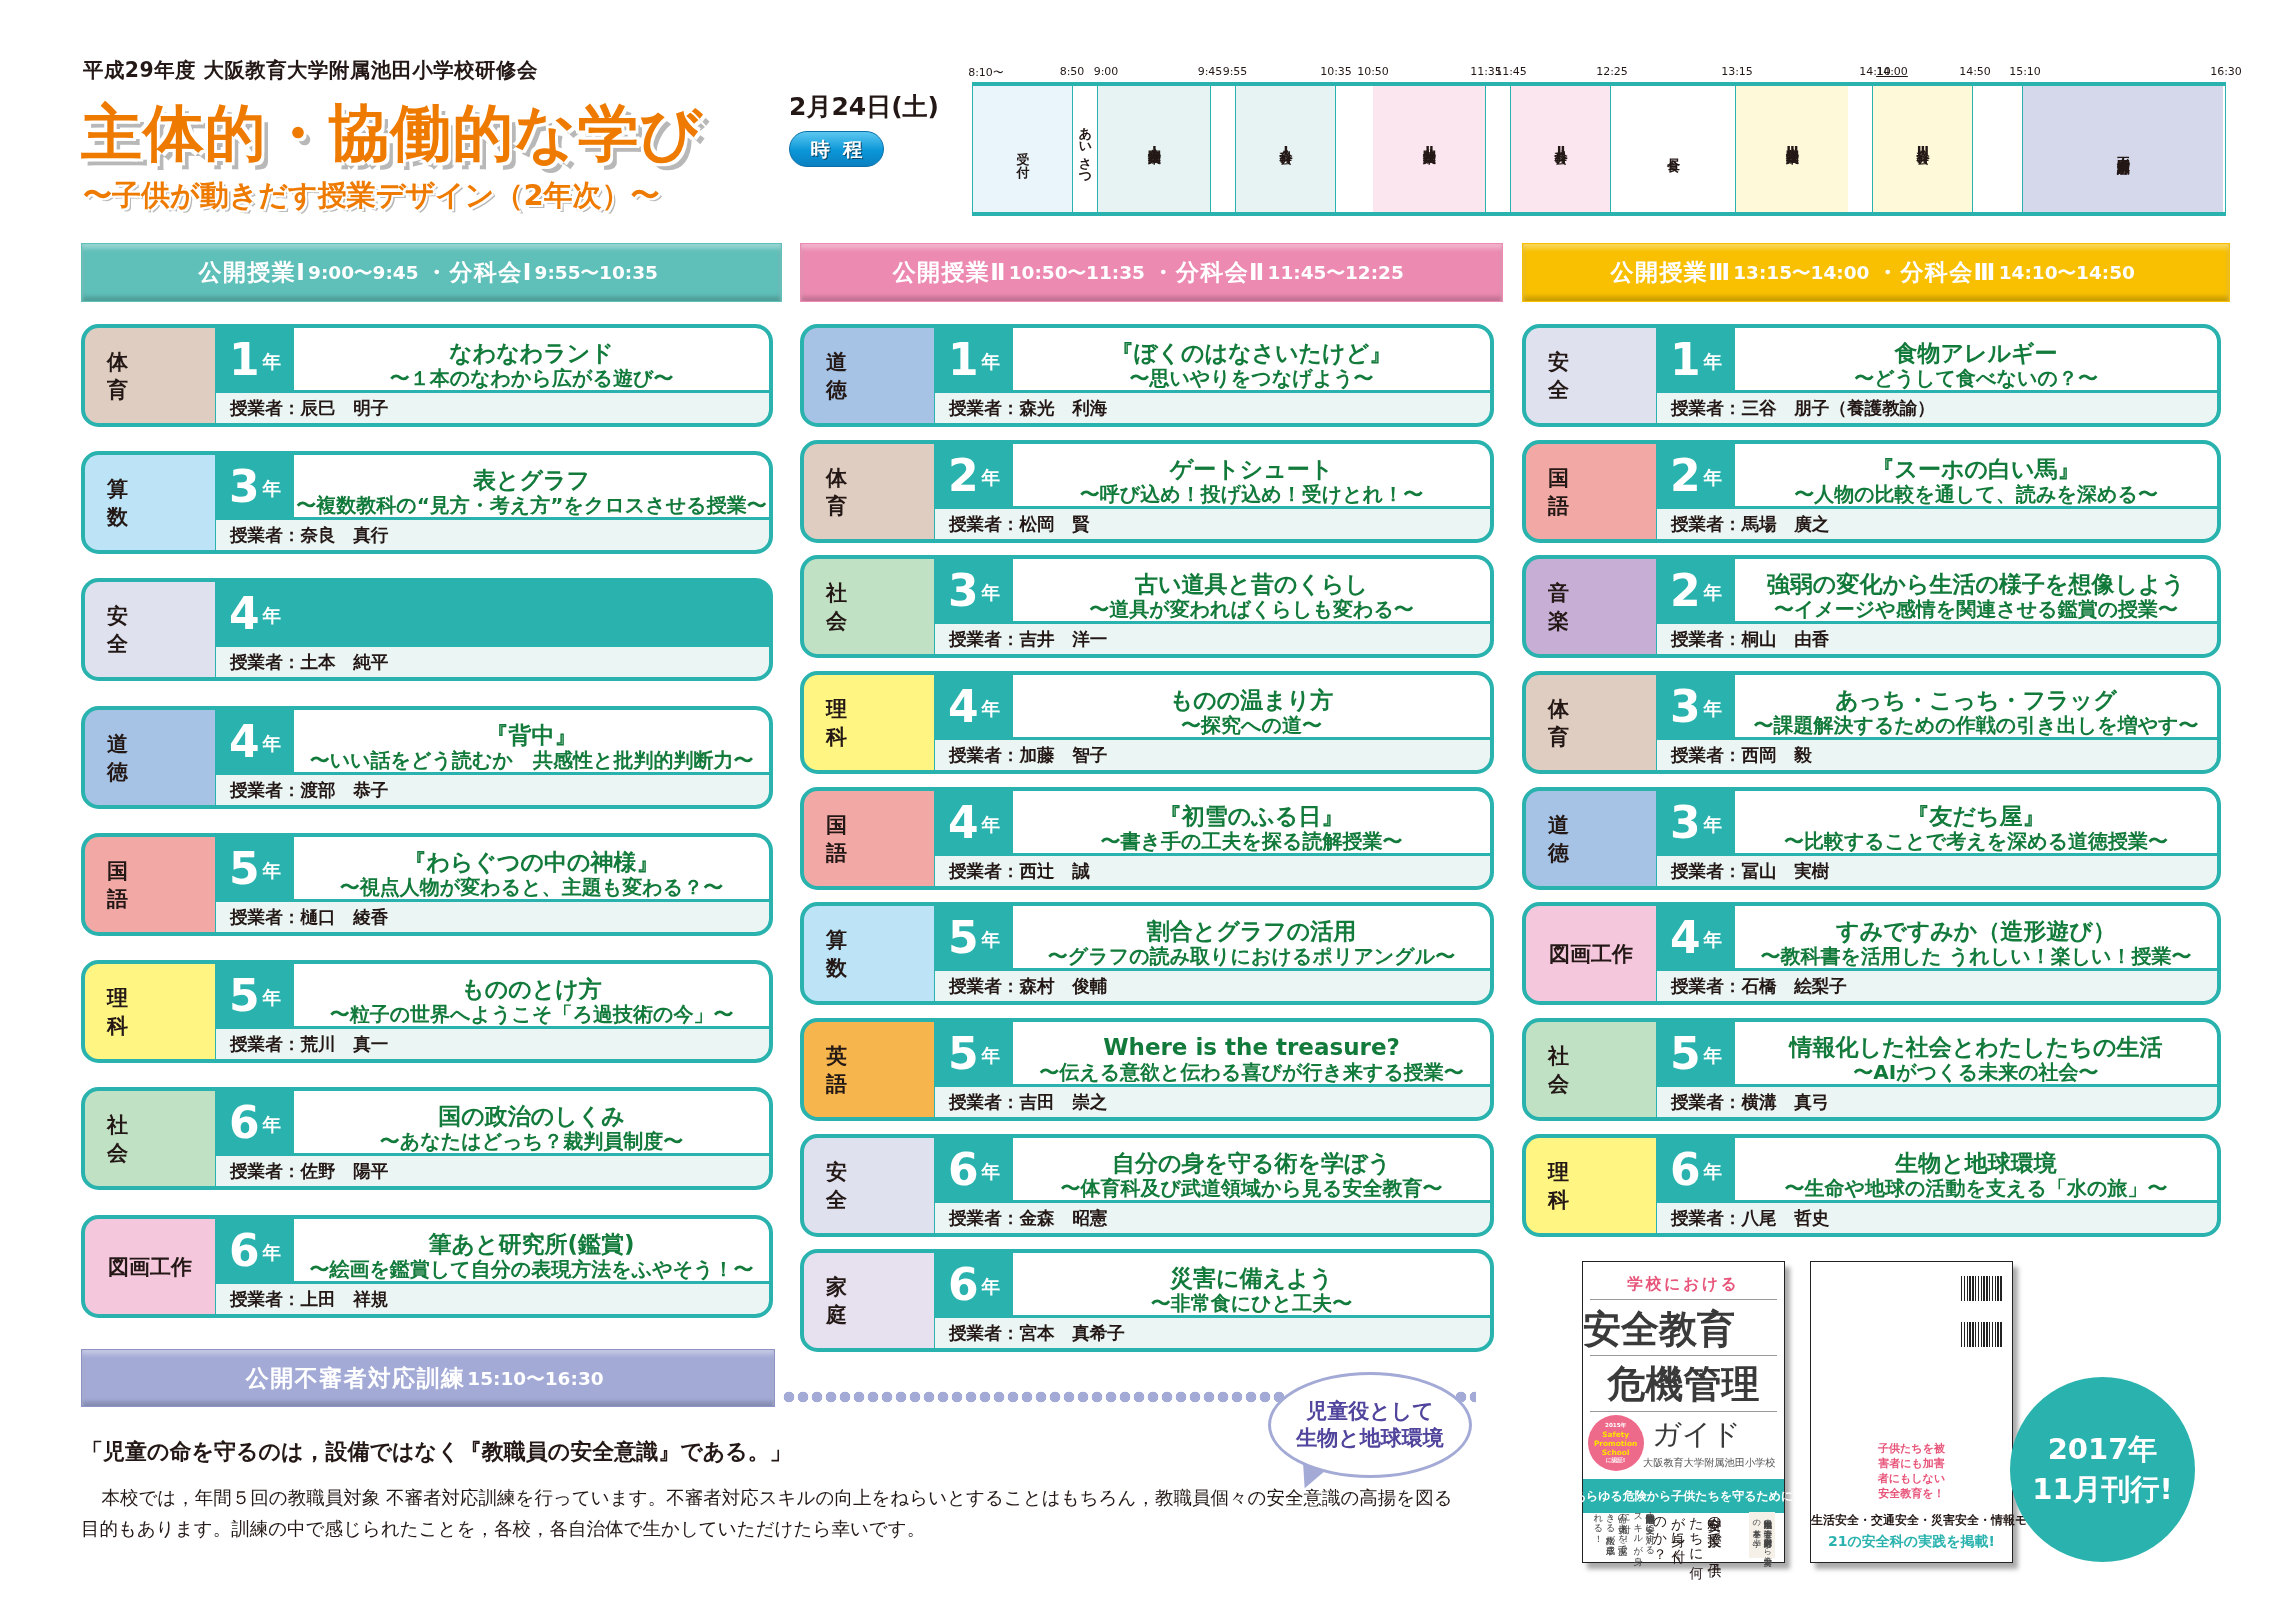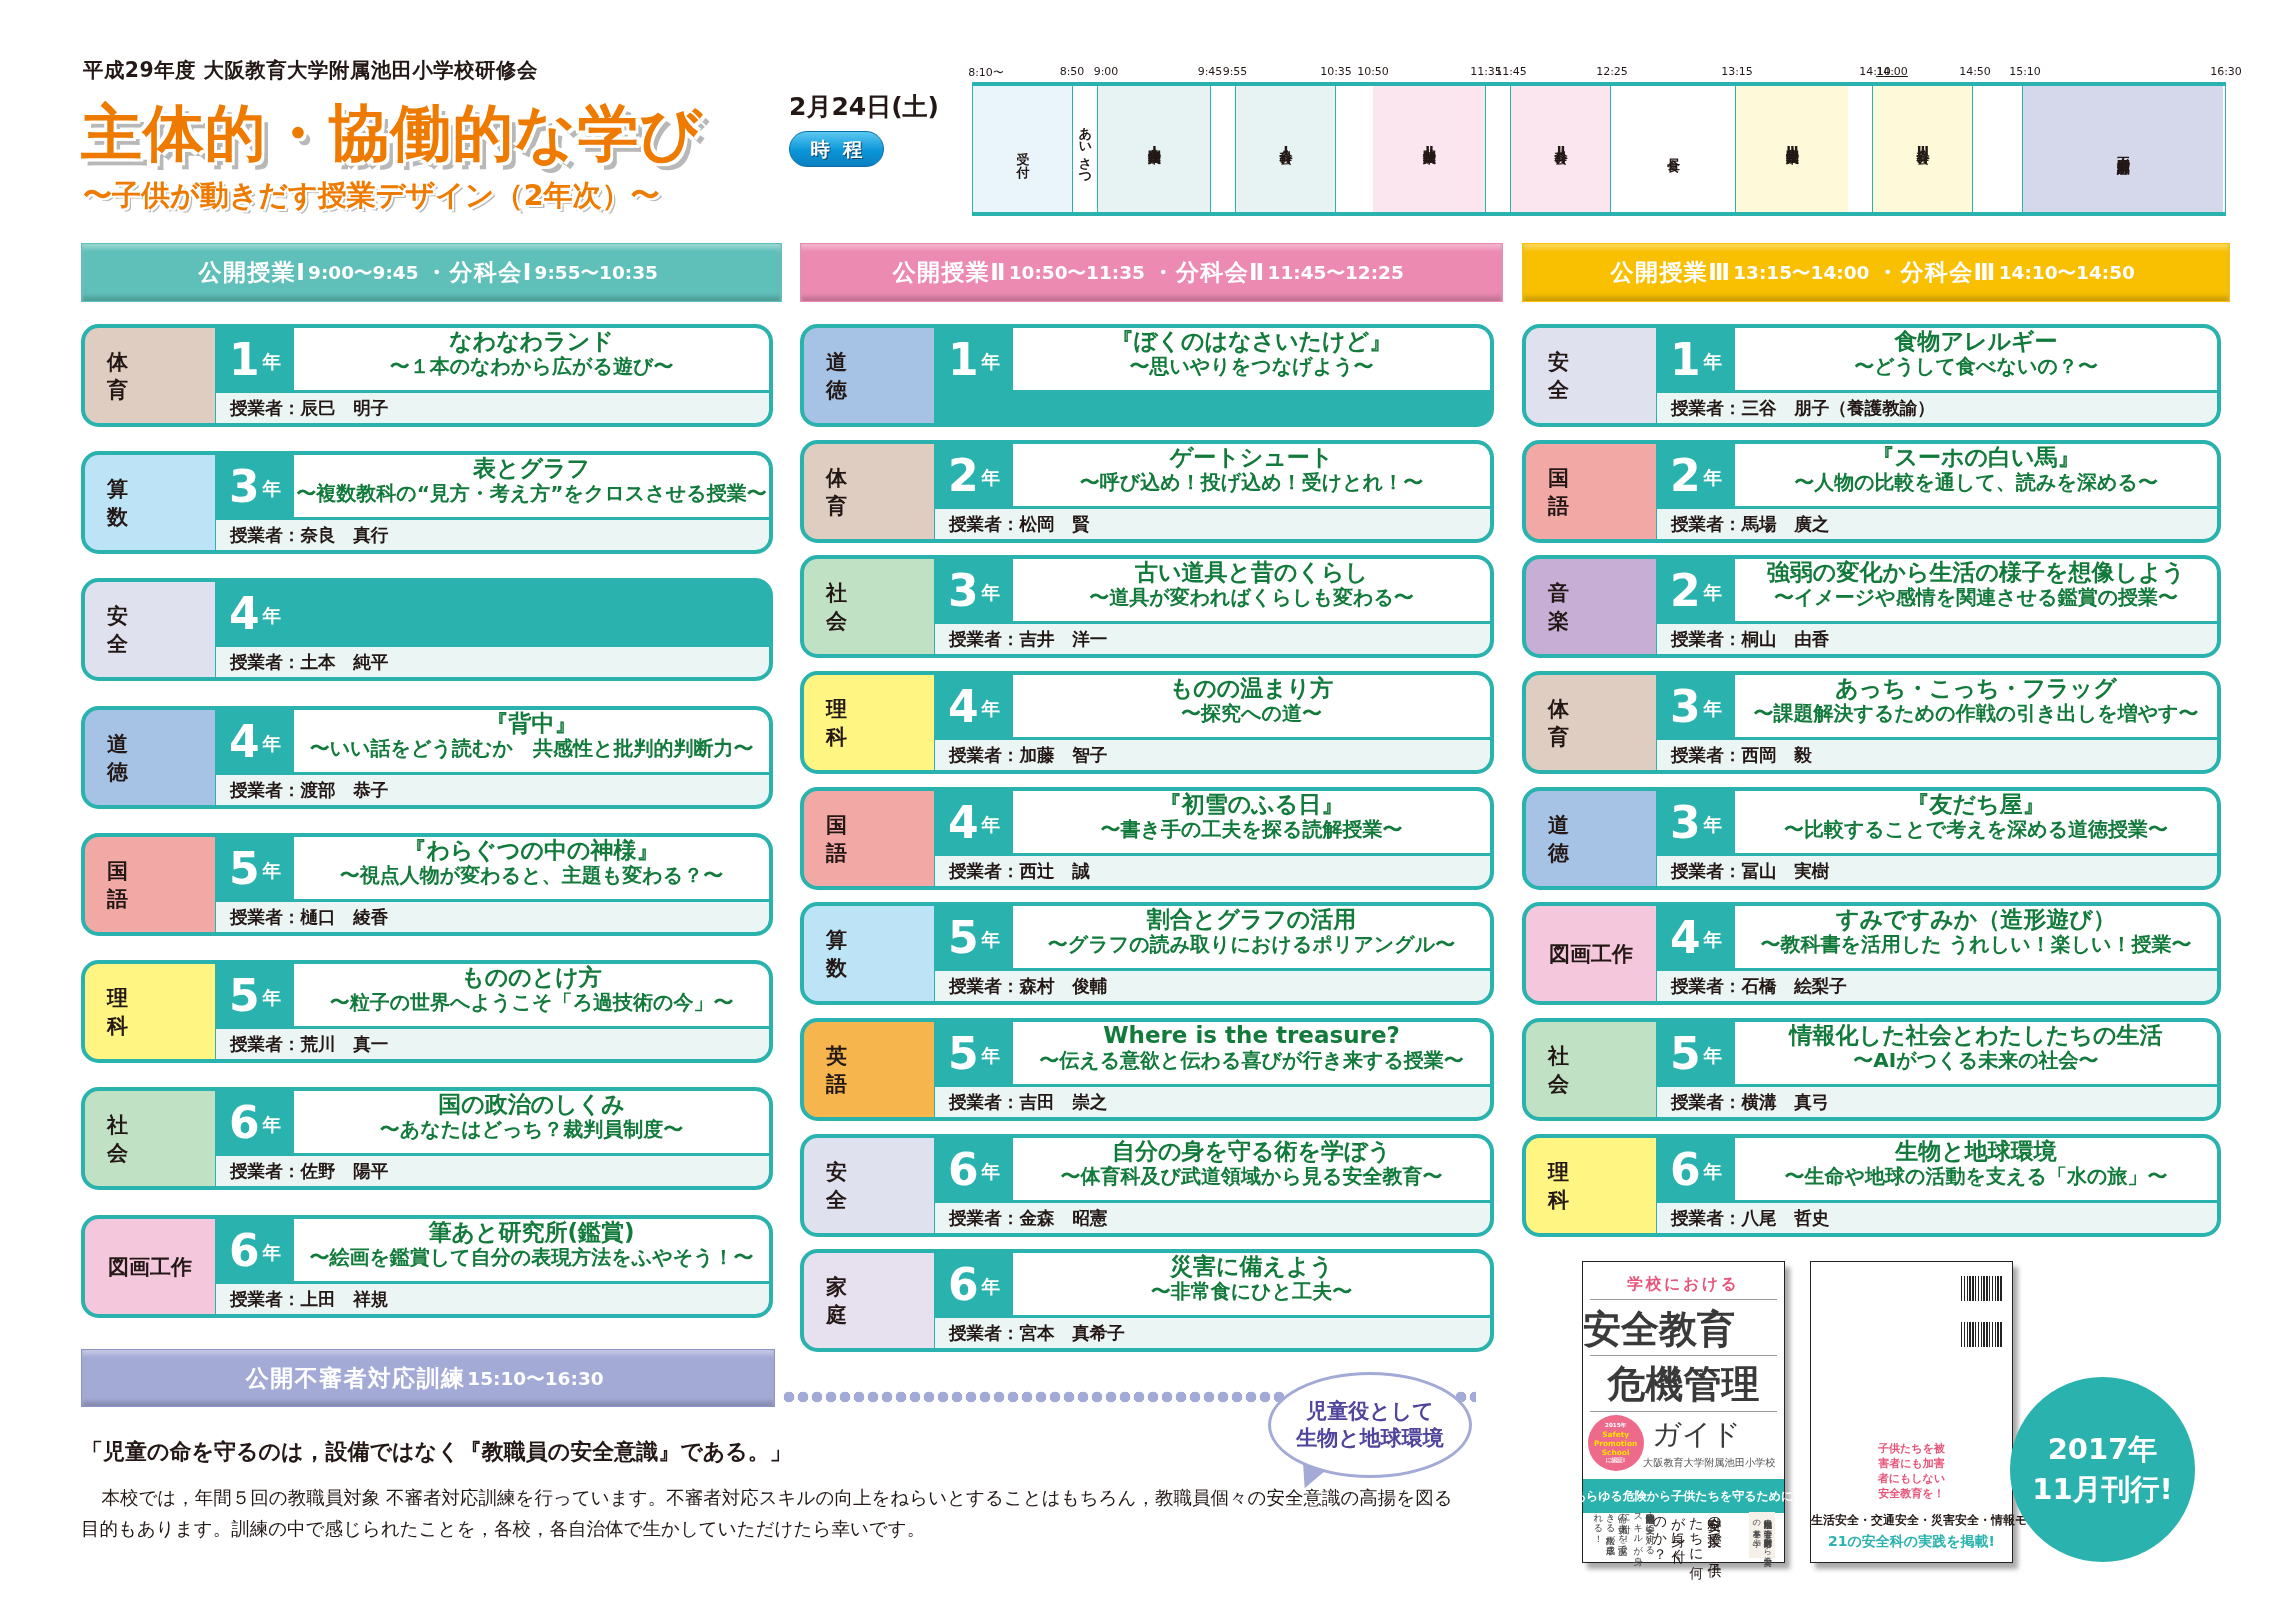--- a/index.html
+++ b/index.html
@@ -31,21 +31,21 @@
 .sec-head .t{font-size:18.5px;letter-spacing:0;margin:0 6.5px 0 1.9px}
 
 .card{position:absolute;height:103px;border:4.2px solid #2ab3ae;border-radius:17.6px;background:#2ab3ae;overflow:hidden;display:flex}
 .subj{width:131px;display:flex;align-items:center;justify-content:center;font-weight:900;font-size:21px;letter-spacing:22px;padding-left:22px;border-right:1.9px solid #2ab3ae}
 .subj.tight{letter-spacing:0;padding-left:0}
 .right{flex:1;display:flex;flex-direction:column}
 .top{height:62px;display:flex;background:#2ab3ae}
 .grade{width:78px;display:flex;align-items:flex-end;justify-content:center;color:#fff;font-weight:900;padding-bottom:8.3px}
 .grade .n{font-size:44px;line-height:1}
 .grade .y{font-size:18.5px;margin-left:2.8px;margin-bottom:7.4px}
-.title-box{flex:1;background:#fff;border-top-right-radius:12px;display:flex;flex-direction:column;align-items:center;justify-content:flex-start;color:#127a3a;font-weight:900}
+.title-box{flex:1;background:#fff;border-top-right-radius:12px;display:flex;flex-direction:column;align-items:center;justify-content:flex-end;color:#127a3a;font-weight:900}
 .title-box .mt{font-size:23px;line-height:1.15;white-space:nowrap}
 .title-box .st{font-size:20px;line-height:1.2;white-space:nowrap}
 .teacher{flex:1;margin-top:2.8px;background:#eaf5f4;border-bottom-right-radius:12px;display:flex;align-items:center;padding-left:14px;font-size:17.6px;font-weight:bold;white-space:pre}
 
 .dots{left:782px;top:1390px;width:694px;height:14px;
   background-image:radial-gradient(circle,#a3aad6 5.1px,transparent 5.6px);background-size:14px 14px;background-repeat:repeat-x}
 .bubble{left:1268px;top:1372px;width:204px;height:106px;border:3.7px solid #a3aad6;border-radius:50%;background:#fff;display:flex;flex-direction:column;align-items:center;justify-content:center;color:#50449c;font-weight:900;font-size:21px;line-height:1.3}
 .bubble-tail{left:1296px;top:1458px;width:0;height:0;border-left:14px solid transparent;border-right:18.5px solid transparent;border-top:32px solid #a3aad6;transform:rotate(20deg)}
 .quote{left:81px;top:1437px;font-size:22px;font-weight:bold;white-space:nowrap}
 .para{left:81px;top:1483px;width:1388px;font-size:18.5px;line-height:30.5px;text-indent:20.4px}
@@ -274,20 +274,21 @@
           <div class="top">
             <div class="grade">
               <span class="n">1</span>
               <span class="y">年</span>
             </div>
             <div class="title-box">
               <span class="mt">『ぼくのはなさいたけど』</span>
               <span class="st">〜思いやりをつなげよう〜</span>
             </div>
           </div>
+          <div class="teacher">授業者：森光　利海</div>
         </div>
     </div>
     <div class="card" style="left: 800px; top: 440px; width: 694px;">
         <div class="subj" style="background:#dfcdc1">体　育</div>
         <div class="right">
           <div class="top">
             <div class="grade">
               <span class="n">2</span>
               <span class="y">年</span>
             </div>

